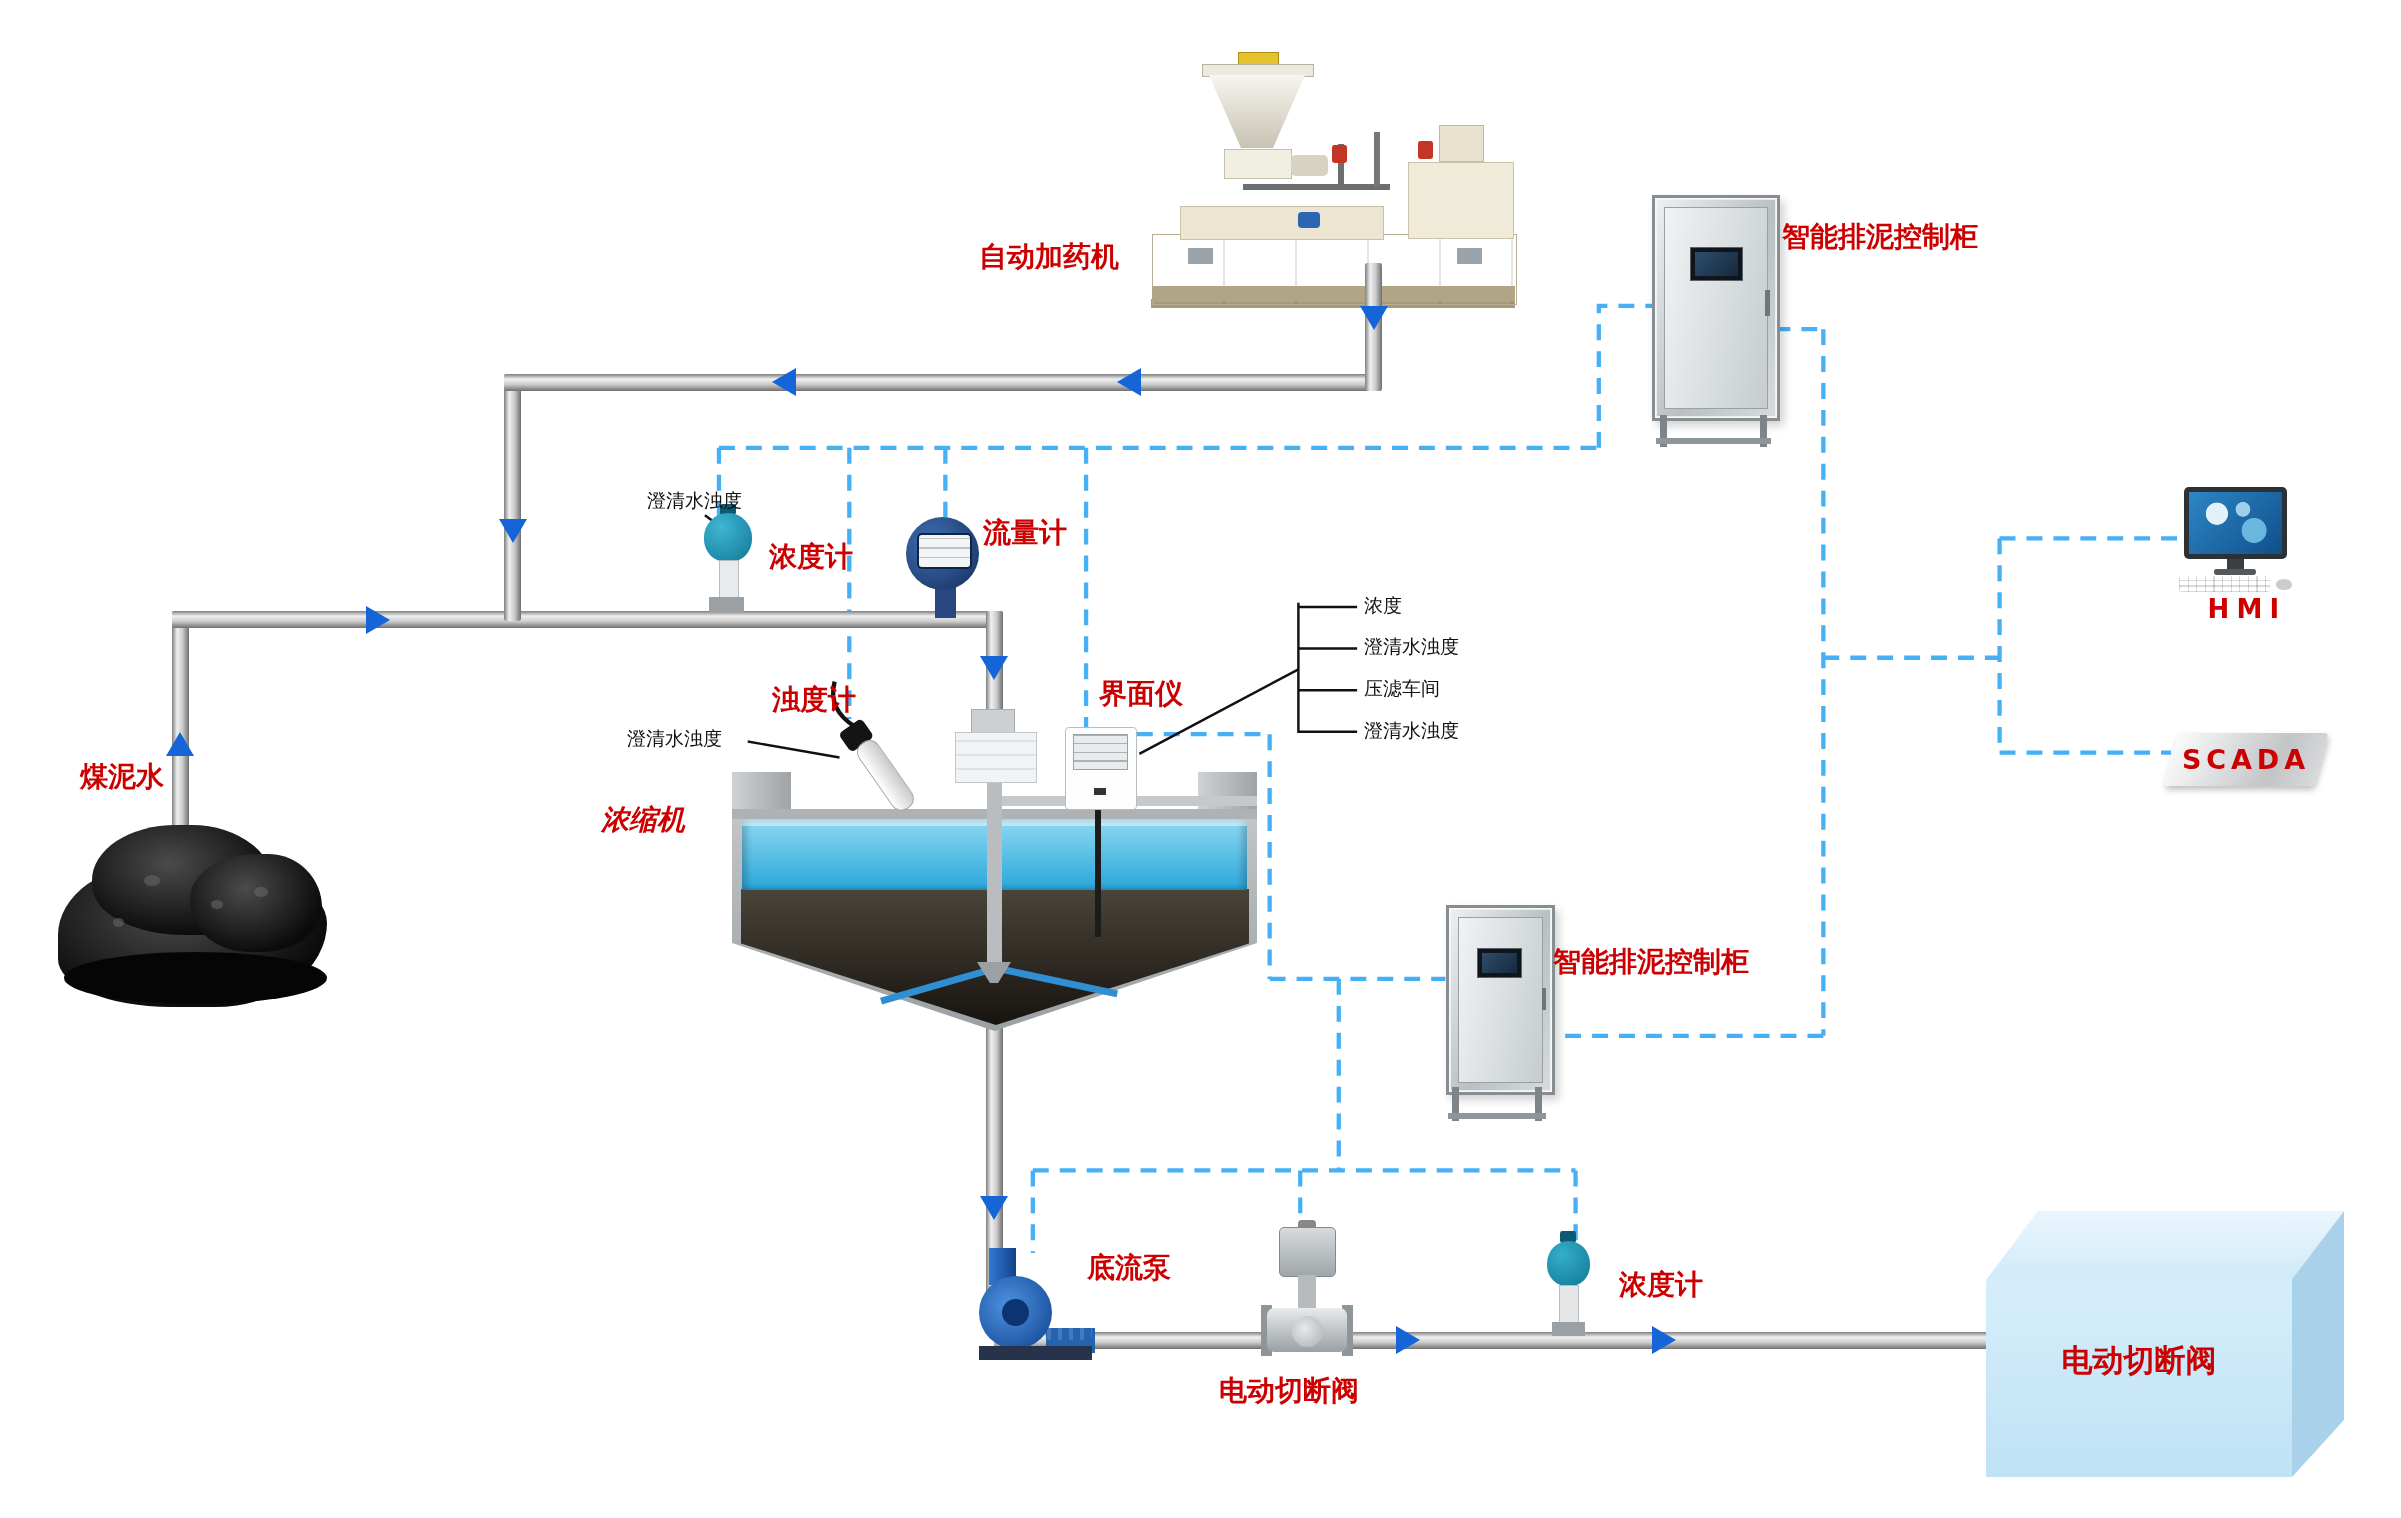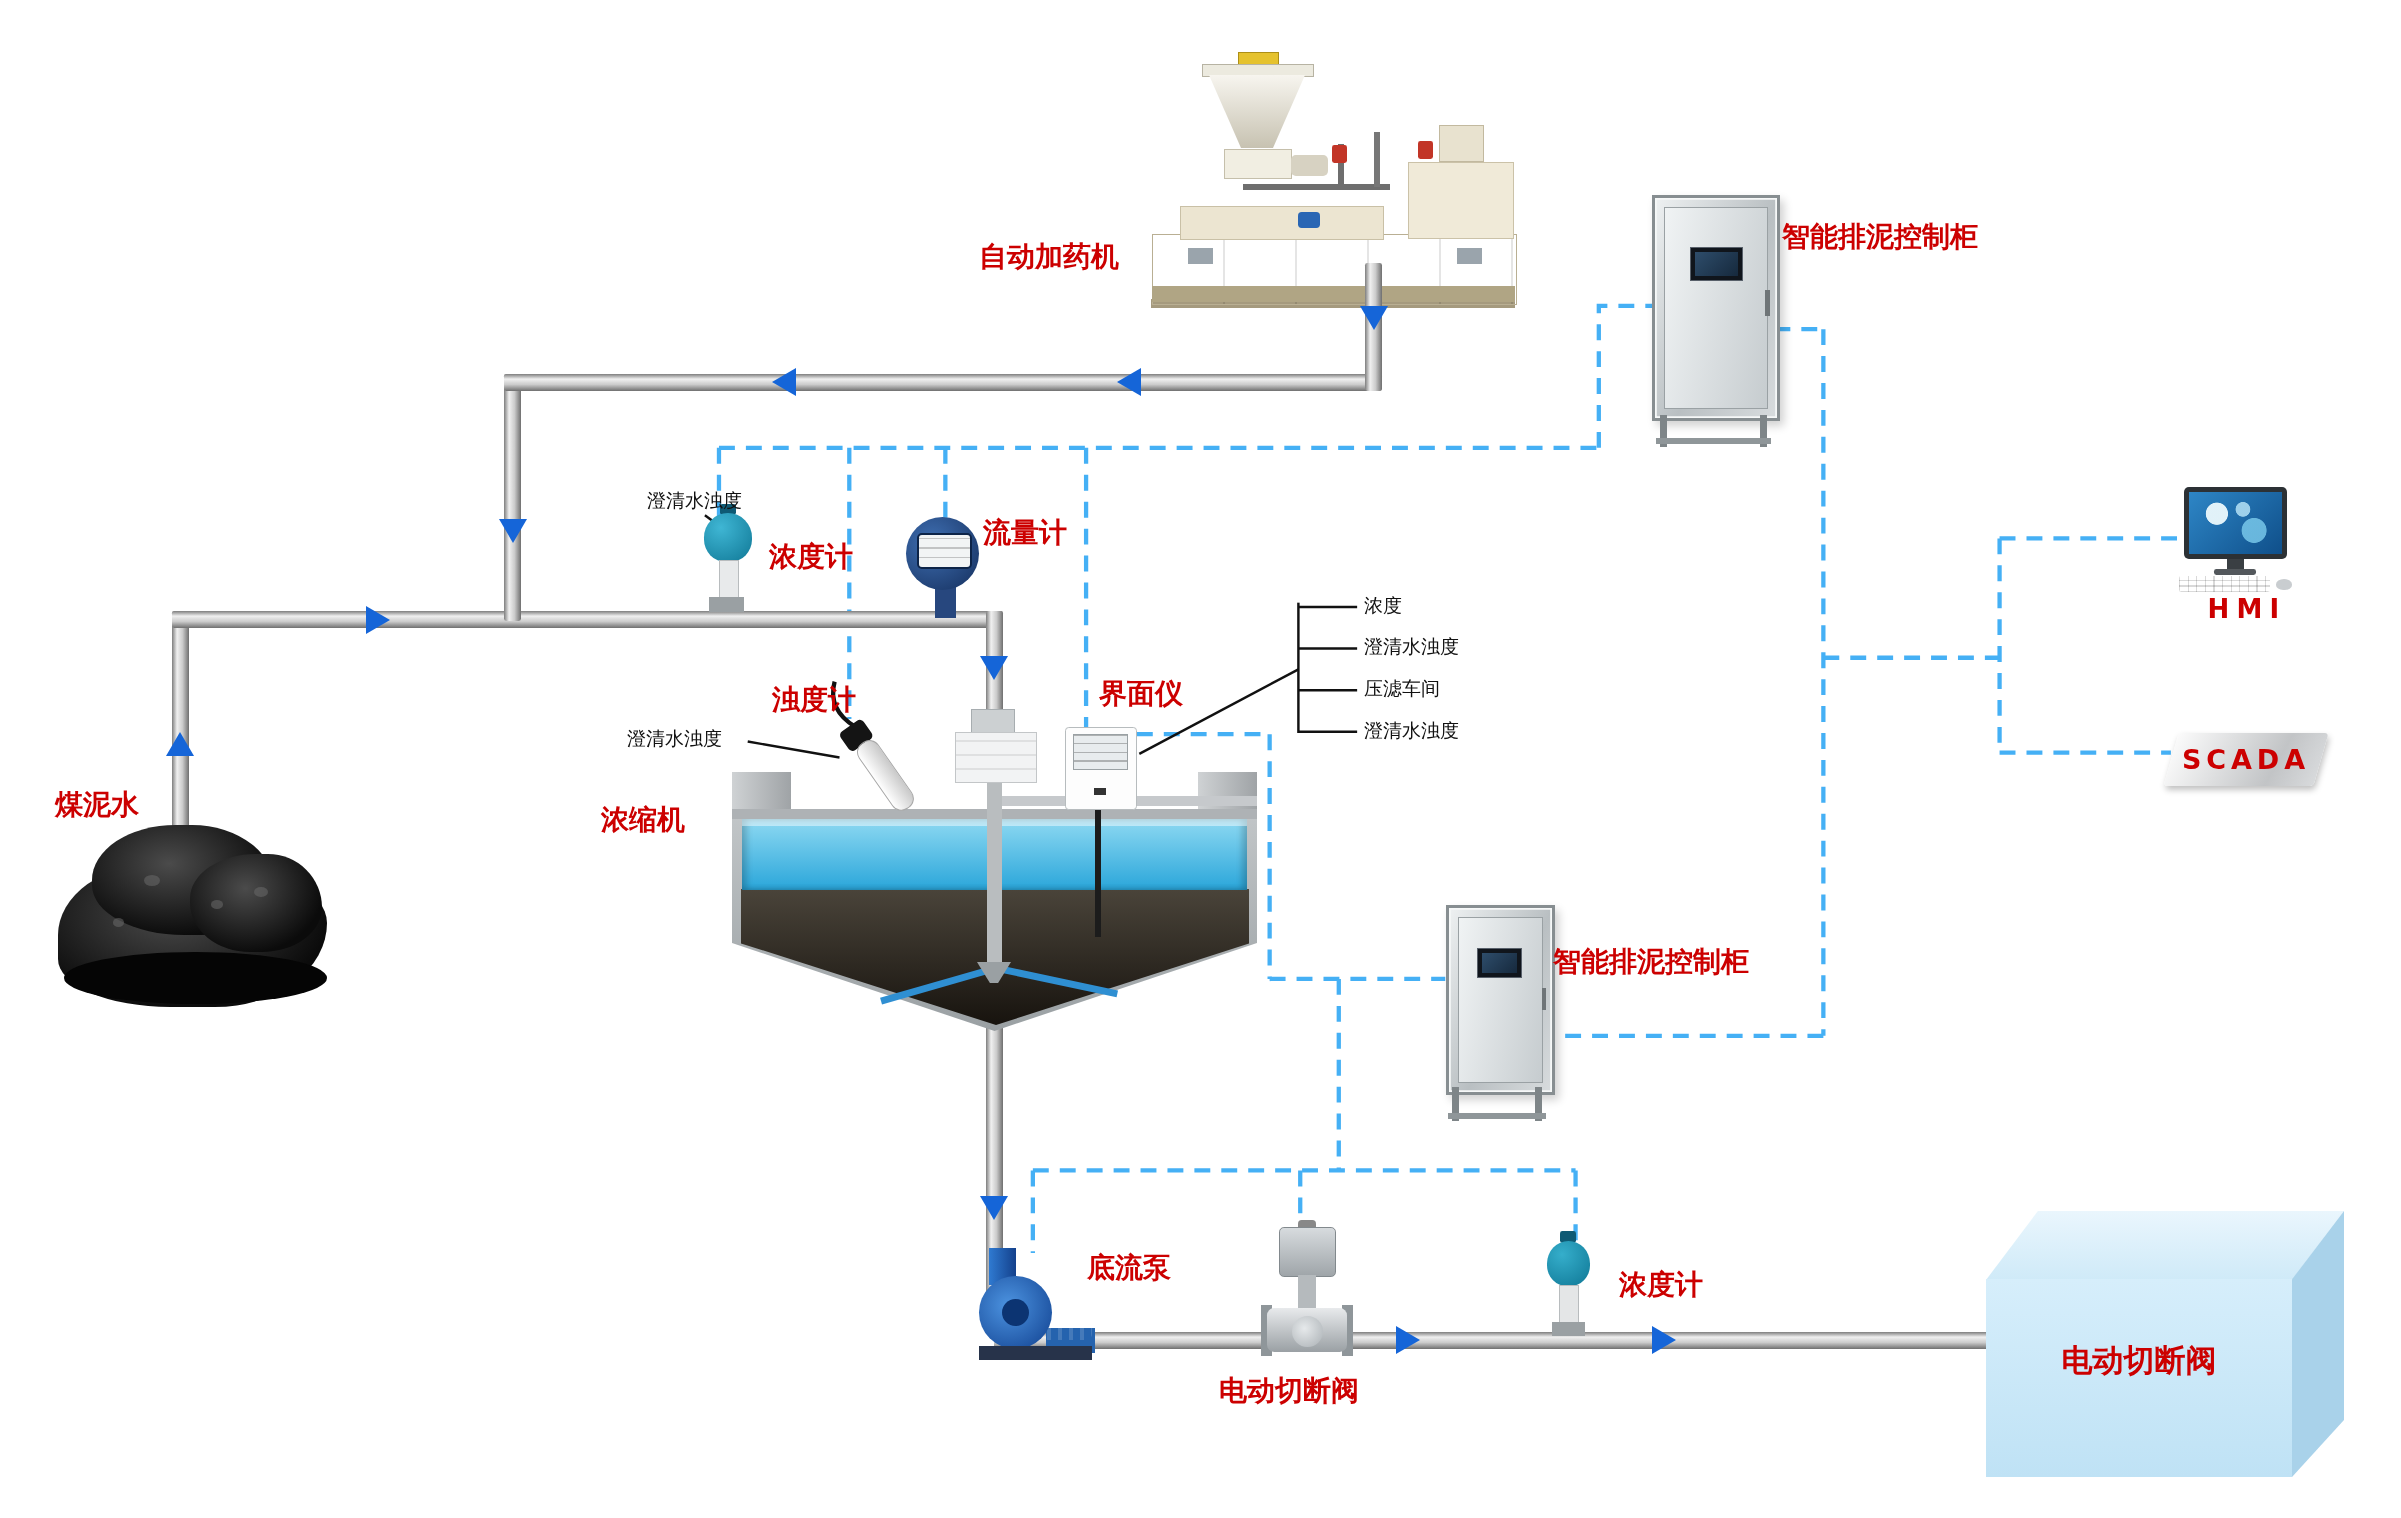--- a/index.html
+++ b/index.html
@@ -219,30 +219,30 @@
     <div class="a" style="left:4.9px;top:9.8px;width:43px;height:45px;background:radial-gradient(circle at 35% 30%,#35aecb,#0f7795);border-radius:50% 50% 46% 46%;"></div>
     <div class="a" style="left:17px;top:54px;width:18.4px;height:38px;background:#e4e6e7;border:1.2px solid #b8bcbe;"></div>
     <div class="a" style="left:9.8px;top:91px;width:33px;height:13.5px;background:#9aa0a3;"></div>
   </div>
 
   <div class="a" style="left:1986px;top:1211px;width:358px;height:69px;background:linear-gradient(180deg,#eaf6fd,#cfeaf8);clip-path:polygon(0 100%,14.5% 0,100% 0,85.5% 100%);"></div>
   <div class="a" style="left:2292px;top:1211px;width:52px;height:266px;background:#a9d2ea;clip-path:polygon(0 25.7%,100% 0,100% 78.6%,0 100%);"></div>
   <div class="a" style="left:1986px;top:1279px;width:306px;height:198px;background:linear-gradient(180deg,#d6eefb,#bfe2f5);"></div>
   <div class="lbl red" style="left:1986px;top:1343px;width:306px;text-align:center;font-size:31px;">电动切断阀</div>
 
-  <div class="lbl red" style="left:55px;top:762px;margin-top:28px;">煤泥水</div>
+  <div class="lbl red" style="left:80px;top:762px;">煤泥水</div>
   <div class="lbl red" style="left:979px;top:242px;">自动加药机</div>
   <div class="lbl red" style="left:1782px;top:222px;">智能排泥控制柜</div>
   <div class="lbl red" style="left:2198px;top:595px;width:98px;text-align:center;letter-spacing:7.3px;font-size:26px;">HMI</div>
   <div class="lbl red" style="left:1553px;top:947px;">智能排泥控制柜</div>
   <div class="lbl red" style="left:769px;top:542px;">浓度计</div>
   <div class="lbl red" style="left:983px;top:518px;">流量计</div>
   <div class="lbl red" style="left:772px;top:685px;">浊度计</div>
   <div class="lbl red" style="left:1099px;top:679px;">界面仪</div>
-  <div class="lbl red" style="left:601px;top:805px;">浓缩机</div>
+  <div class="lbl red" style="left:601px;top:805px;font-style:italic;">浓缩机</div>
   <div class="lbl red" style="left:1087px;top:1253px;">底流泵</div>
   <div class="lbl red" style="left:1219px;top:1376px;">电动切断阀</div>
   <div class="lbl red" style="left:1619px;top:1270px;">浓度计</div>
 
   <div class="lbl blk" style="left:647px;top:490px;">澄清水浊度</div>
   <div class="lbl blk" style="left:627px;top:728px;">澄清水浊度</div>
   <div class="lbl blk" style="left:1364px;top:595px;">浓度</div>
   <div class="lbl blk" style="left:1364px;top:636px;">澄清水浊度</div>
   <div class="lbl blk" style="left:1364px;top:678px;">压滤车间</div>
   <div class="lbl blk" style="left:1364px;top:720px;">澄清水浊度</div>

